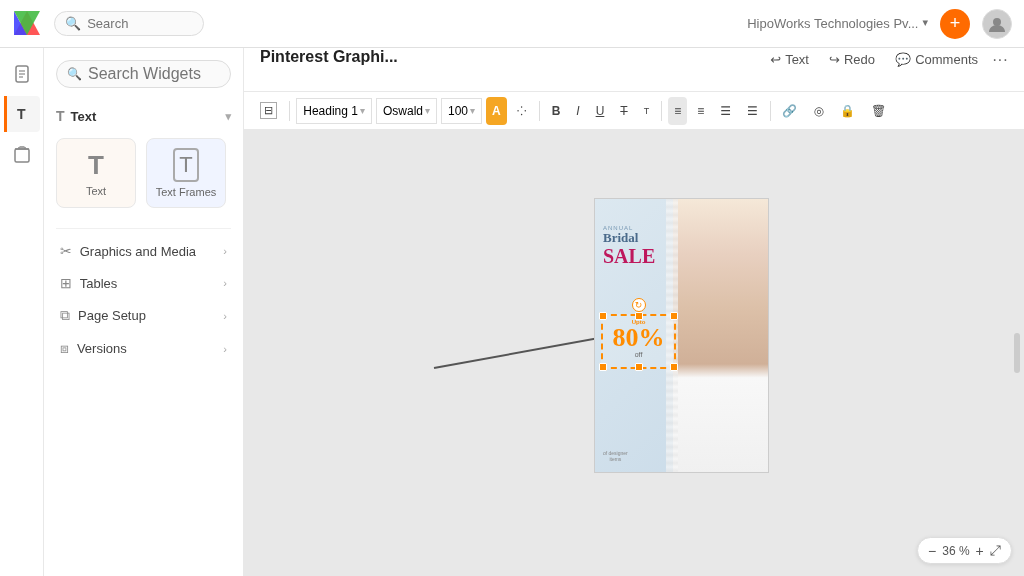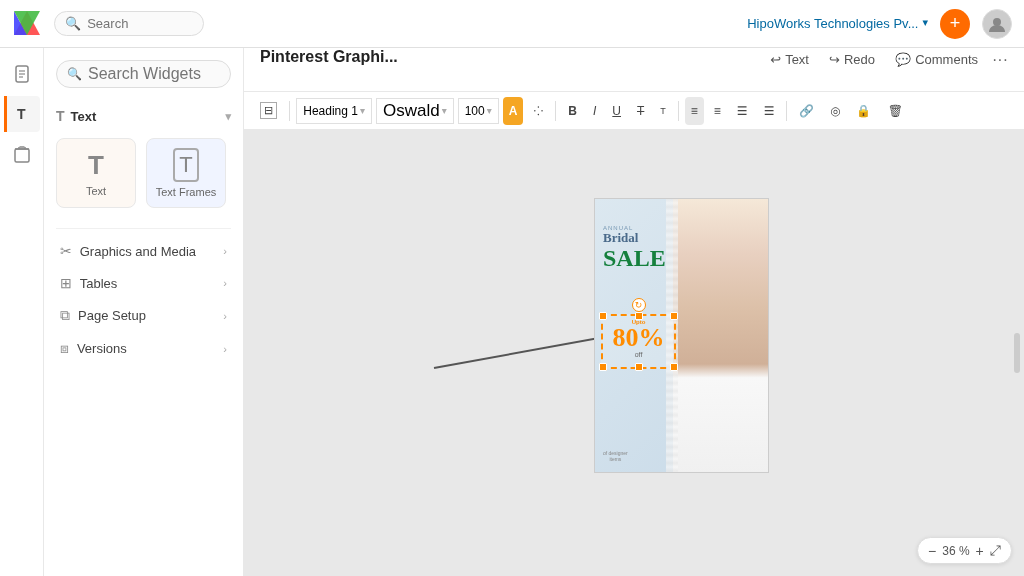--- a/index.html
+++ b/index.html
@@ -4,21 +4,21 @@
   <style>
     * { box-sizing: border-box; margin: 0; padding: 0; }
     body { font-family: -apple-system, BlinkMacSystemFont, 'Segoe UI', sans-serif; font-size: 13px; background: #f0f0f0; display: flex; flex-direction: column; height: 576px; width: 1024px; overflow: hidden; }
 
     
     .topbar { display: flex; align-items: center; background: #fff; height: 48px; padding: 0 12px; border-bottom: 1px solid #e0e0e0; gap: 12px; flex-shrink: 0; }
     .logo { width: 30px; height: 30px; flex-shrink: 0; }
     .search-box { display: flex; align-items: center; border: 1px solid #ddd; border-radius: 20px; padding: 4px 10px; gap: 6px; width: 150px; background: #fafafa; }
     .search-box input { border: none; background: transparent; outline: none; font-size: 13px; width: 100px; color: #555; }
     .topbar-right { margin-left: auto; display: flex; align-items: center; gap: 12px; }
-    .company-name { font-size: 13px; color: #0369a1; display: flex; gap: 4px; }
+    .company-name { font-size: 13px; color: #737373; display: flex; gap: 4px; }
     .add-btn { background: #ff6b00; color: #fff; border: none; border-radius: 50%; width: 30px; height: 30px; font-size: 18px; cursor: pointer; display: flex; align-items: center; justify-content: center; }
     .user-avatar { width: 30px; height: 30px; border-radius: 50%; background: #ccc; display: flex; align-items: center; justify-content: center; border: 1px solid #ddd; cursor: pointer; }
 
     
     .main { display: flex; flex: 1; overflow: hidden; }
 
     
     .icon-bar { width: 44px; background: #fff; border-right: 1px solid #e8e8e8; display: flex; flex-direction: column; align-items: center; padding-top: 8px; gap: 4px; flex-shrink: 0; }
     .icon-bar-item { width: 36px; height: 36px; display: flex; align-items: center; justify-content: center; border-radius: 6px; cursor: pointer; color: #666; font-size: 16px; }
     .icon-bar-item:hover, .icon-bar-item.active { background: #f5f5f5; }
@@ -221,21 +221,21 @@
     <div class="fmt-toolbar">
       <button class="fmt-btn">
         <span style="border:1px solid #aaa;padding:1px 3px;font-size:11px;">⊟</span>
       </button>
       <div class="fmt-separator"></div>
       <div class="font-select">
         <span style="font-size:12px;">Heading 1</span>
         <span style="font-size:10px;color:#aaa;">▾</span>
       </div>
       <div class="font-select">
-        <span style="font-size:17px;">Oswald</span>
+        <span style="font-size:12px;">Oswald</span>
         <span style="font-size:10px;color:#aaa;">▾</span>
       </div>
       <div class="font-select">
         <span style="font-size:12px;">100</span>
         <span style="font-size:10px;color:#aaa;">▾</span>
       </div>
       <button class="fmt-btn orange-btn">
         <span style="font-weight:700;">A</span>
       </button>
       <button class="fmt-btn">
@@ -310,21 +310,21 @@
 
             <div class="bride-img">
               <div class="bride-silhouette"></div>
             </div>
 
             <div class="lace-border"></div>
 
             <div style="position:absolute;top:26px;left:8px;z-index:2;">
               <div style="font-size:6px;color:#7a9ab5;text-transform:uppercase;letter-spacing:1px;">Annual</div>
               <div style="font-size:13px;font-weight:700;color:#4a6a8a;font-family:serif;line-height:1.1;">Bridal</div>
-              <div style="font-size:24px;font-weight:900;color:#15803d;font-family:serif;">SALE</div>
+              <div style="font-size:20px;font-weight:900;color:#be185d;font-family:serif;">SALE</div>
             </div>
 
             <div style="position:absolute;top:115px;left:6px;width:75px;height:55px;border:2px dashed #ff8c00;background:rgba(255,255,255,0.15);z-index:3;">
 
               <div style="position:absolute;top:-4px;left:-4px;width:8px;height:8px;background:#ff8c00;border:1px solid #fff;border-radius:1px;"></div>
               <div style="position:absolute;top:-4px;right:-4px;width:8px;height:8px;background:#ff8c00;border:1px solid #fff;border-radius:1px;"></div>
               <div style="position:absolute;bottom:-4px;left:-4px;width:8px;height:8px;background:#ff8c00;border:1px solid #fff;border-radius:1px;"></div>
               <div style="position:absolute;bottom:-4px;right:-4px;width:8px;height:8px;background:#ff8c00;border:1px solid #fff;border-radius:1px;"></div>
               <div style="position:absolute;top:-4px;left:50%;transform:translateX(-50%);width:8px;height:8px;background:#ff8c00;border:1px solid #fff;border-radius:1px;"></div>
               <div style="position:absolute;bottom:-4px;left:50%;transform:translateX(-50%);width:8px;height:8px;background:#ff8c00;border:1px solid #fff;border-radius:1px;"></div>

